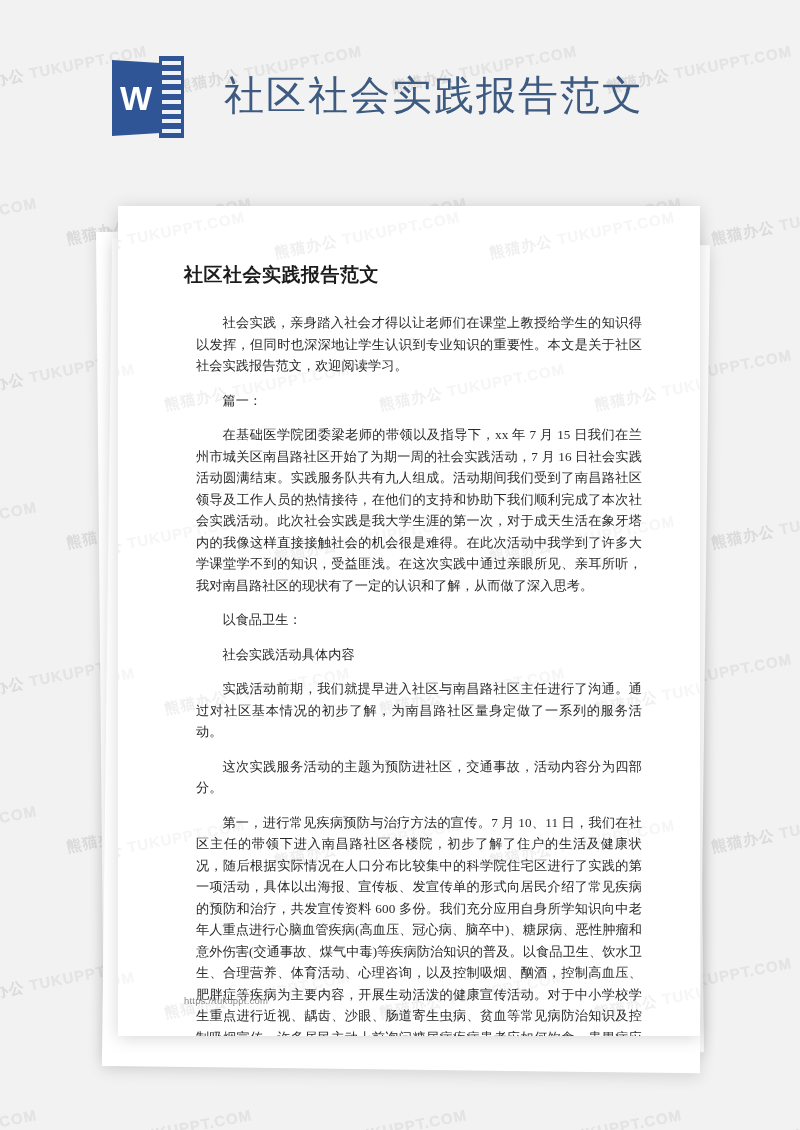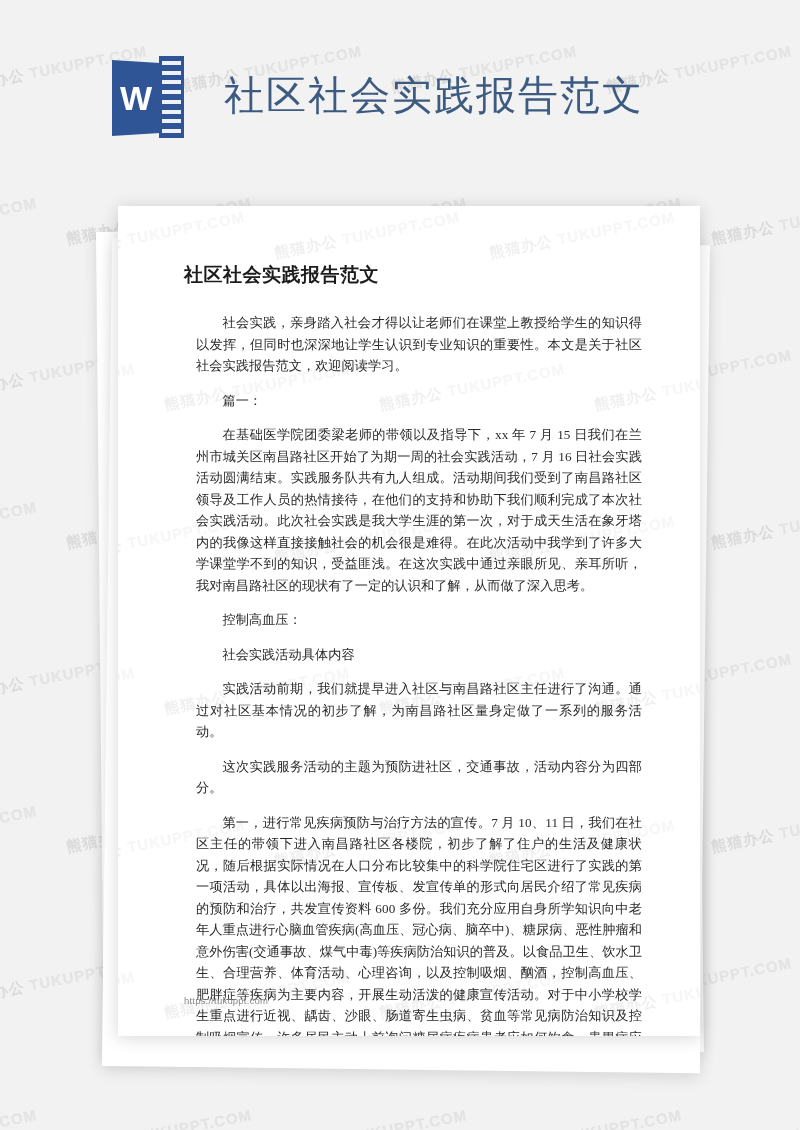--- a/index.html
+++ b/index.html
@@ -249,21 +249,21 @@
 
 <div class="paper-back" id="paper-back-left"></div>
 <div class="paper-back" id="paper-back-bottom"></div>
 
 <div id="doc-page">
   <h1 id="doc-title">社区社会实践报告范文</h1>
   <div id="doc-body">
       <p class="doc-para">社会实践，亲身踏入社会才得以让老师们在课堂上教授给学生的知识得以发挥，但同时也深深地让学生认识到专业知识的重要性。本文是关于社区社会实践报告范文，欢迎阅读学习。</p>
       <p class="doc-para">篇一：</p>
       <p class="doc-para">在基础医学院团委梁老师的带领以及指导下，xx 年 7 月 15 日我们在兰州市城关区南昌路社区开始了为期一周的社会实践活动，7 月 16 日社会实践活动圆满结束。实践服务队共有九人组成。活动期间我们受到了南昌路社区领导及工作人员的热情接待，在他们的支持和协助下我们顺利完成了本次社会实践活动。此次社会实践是我大学生涯的第一次，对于成天生活在象牙塔内的我像这样直接接触社会的机会很是难得。在此次活动中我学到了许多大学课堂学不到的知识，受益匪浅。在这次实践中通过亲眼所见、亲耳所听，我对南昌路社区的现状有了一定的认识和了解，从而做了深入思考。</p>
-      <p class="doc-para">控制高血压：</p>
+      <p class="doc-para">以食品卫生：</p>
       <p class="doc-para">社会实践活动具体内容</p>
       <p class="doc-para">实践活动前期，我们就提早进入社区与南昌路社区主任进行了沟通。通过对社区基本情况的初步了解，为南昌路社区量身定做了一系列的服务活动。</p>
       <p class="doc-para">这次实践服务活动的主题为预防进社区，交通事故，活动内容分为四部分。</p>
       <p class="doc-para">第一，进行常见疾病预防与治疗方法的宣传。7 月 10、11 日，我们在社区主任的带领下进入南昌路社区各楼院，初步了解了住户的生活及健康状况，随后根据实际情况在人口分布比较集中的科学院住宅区进行了实践的第一项活动，具体以出海报、宣传板、发宣传单的形式向居民介绍了常见疾病的预防和治疗，共发宣传资料 600 多份。我们充分应用自身所学知识向中老年人重点进行心脑血管疾病(高血压、冠心病、脑卒中)、糖尿病、恶性肿瘤和意外伤害(交通事故、煤气中毒)等疾病防治知识的普及。以食品卫生、饮水卫生、合理营养、体育活动、心理咨询，以及控制吸烟、酗酒，控制高血压、肥胖症等疾病为主要内容，开展生动活泼的健康宣传活动。对于中小学校学生重点进行近视、龋齿、沙眼、肠道寄生虫病、贫血等常见病防治知识及控制吸烟宣传。许多居民主动上前询问糖尿病疾病患者应如何饮食，患胃病应禁忌何种食物，如何治疗皮肤过敏等问题，大家都热情详尽的为他们做了解答。虽然天气炎热，但这丝毫没有影响到活动的进行。</p>
     </div>
   <div id="doc-footer-url">https://tukuppt.com</div>
   <div id="page-watermark-layer">
       <div class="wm" style="left: -60px; top: 20px;">熊猫办公 TUKUPPT.COM</div>
       <div class="wm" style="left: 155px; top: 20px;">熊猫办公 TUKUPPT.COM</div>
       <div class="wm" style="left: 370px; top: 20px;">熊猫办公 TUKUPPT.COM</div>

